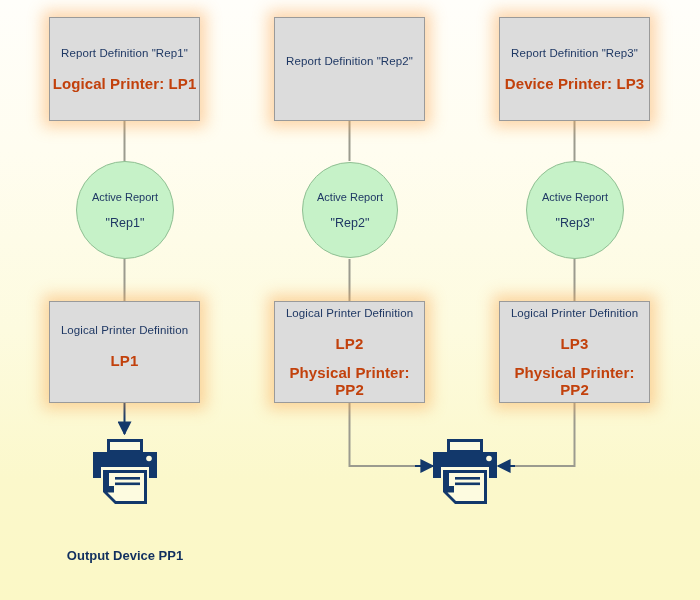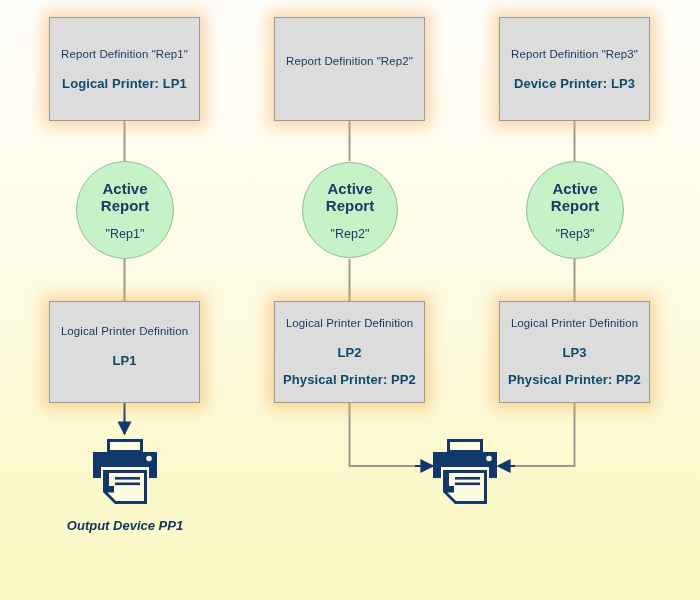--- a/index.html
+++ b/index.html
@@ -42,23 +42,23 @@
     color: #1b3a6b;
     text-align: center;
   }
   .rect .line-top {
     font-size: 11.5px;
     font-weight: normal;
     color: #1f3864;
     letter-spacing: 0.1px;
   }
   .rect .line-strong {
-    font-size: 13px;
+    font-size: 15px;
     font-weight: bold;
-    color: #0c4a6e;
+    color: #c2410c;
     letter-spacing: 0.1px;
   }
   .rect.top-box .line-top { margin-bottom: 16px; }
   .rect.lp-box .line-top { margin-bottom: 16px; }
   .rect.lp-box .lp-name { margin-bottom: 12px; }
 
   
   .circle {
     position: absolute;
     box-sizing: border-box;
@@ -66,23 +66,22 @@
     border: 1px solid #8fbf92;
     border-radius: 50%;
     display: flex;
     flex-direction: column;
     align-items: center;
     justify-content: center;
     color: #1f3864;
     text-align: center;
   }
   .circle .c-line1 {
-    font-size: 15px;
+    font-size: 11px;
     margin-bottom: 13px;
-    font-weight: bold;
   }
   .circle .c-line2 {
     font-size: 12.5px;
   }
 
   
   .printer {
     position: absolute;
   }
   .printer-label {
@@ -190,21 +189,21 @@
 
       <path d="M 14 32 L 58 32 L 58 66 L 26 66 L 14 54 Z" fill="#12386b"></path>
       <path d="M 19 35 L 55 35 L 55 63 L 27 63 L 18.5 54.5 L 25 54.5 L 25 48 L 19 48 Z" fill="#fdfbe0"></path>
 
       <rect x="26" y="39" width="25" height="2.6" fill="#12386b"></rect>
       <rect x="26" y="44.5" width="25" height="2.6" fill="#12386b"></rect>
 
       <rect x="14" y="33" width="6" height="16" fill="#12386b"></rect>
     </svg>
   </div>
-  <div class="printer-label" style="left:25px; top:518px; width:200px;font-style:italic;">Output Device PP1</div>
+  <div class="printer-label" style="left:25px; top:548px; width:200px;">Output Device PP1</div>
 
   <div class="printer" style="left:429px; top:438px; width:72px; height:68px;">
     <svg viewBox="0 0 72 68" width="72" height="68" aria-hidden="true">
       <rect x="18" y="1" width="36" height="13" fill="#12386b"></rect>
       <rect x="21" y="4" width="30" height="8" fill="#fdfbe0"></rect>
       <rect x="4" y="14" width="64" height="26" fill="#12386b"></rect>
       <circle cx="60" cy="20.5" r="2.8" fill="#fdfbe0"></circle>
       <rect x="12" y="26" width="48" height="14" fill="#fdfbe0"></rect>
       <rect x="12" y="26" width="48" height="3" fill="#12386b"></rect>
       <path d="M 14 32 L 58 32 L 58 66 L 26 66 L 14 54 Z" fill="#12386b"></path>

